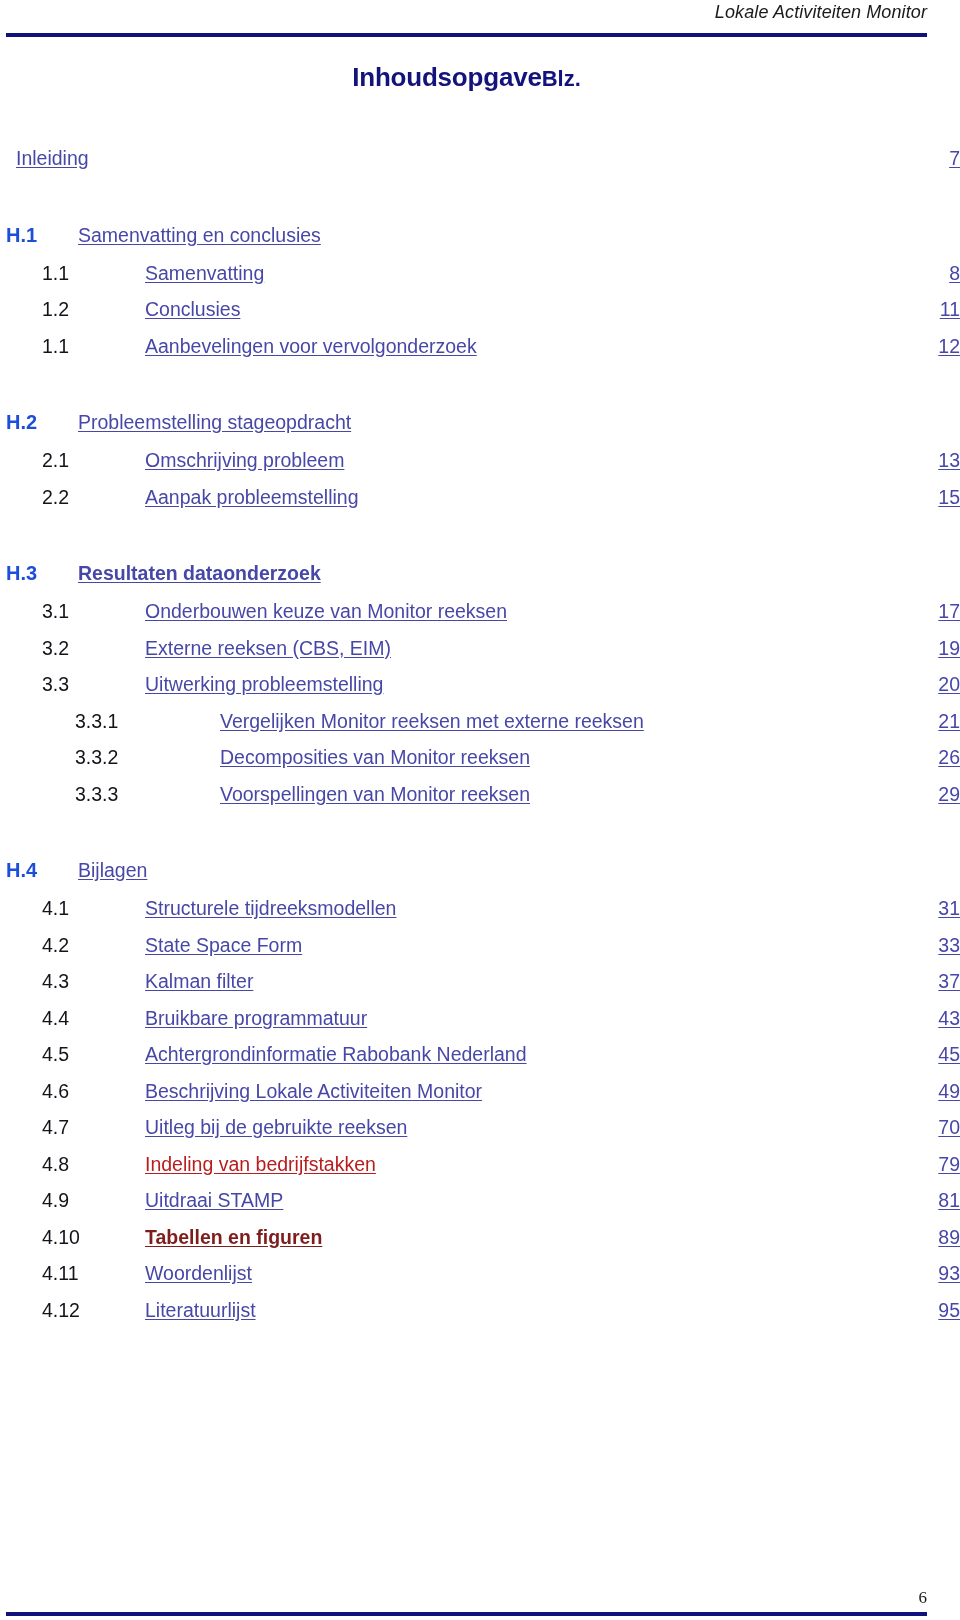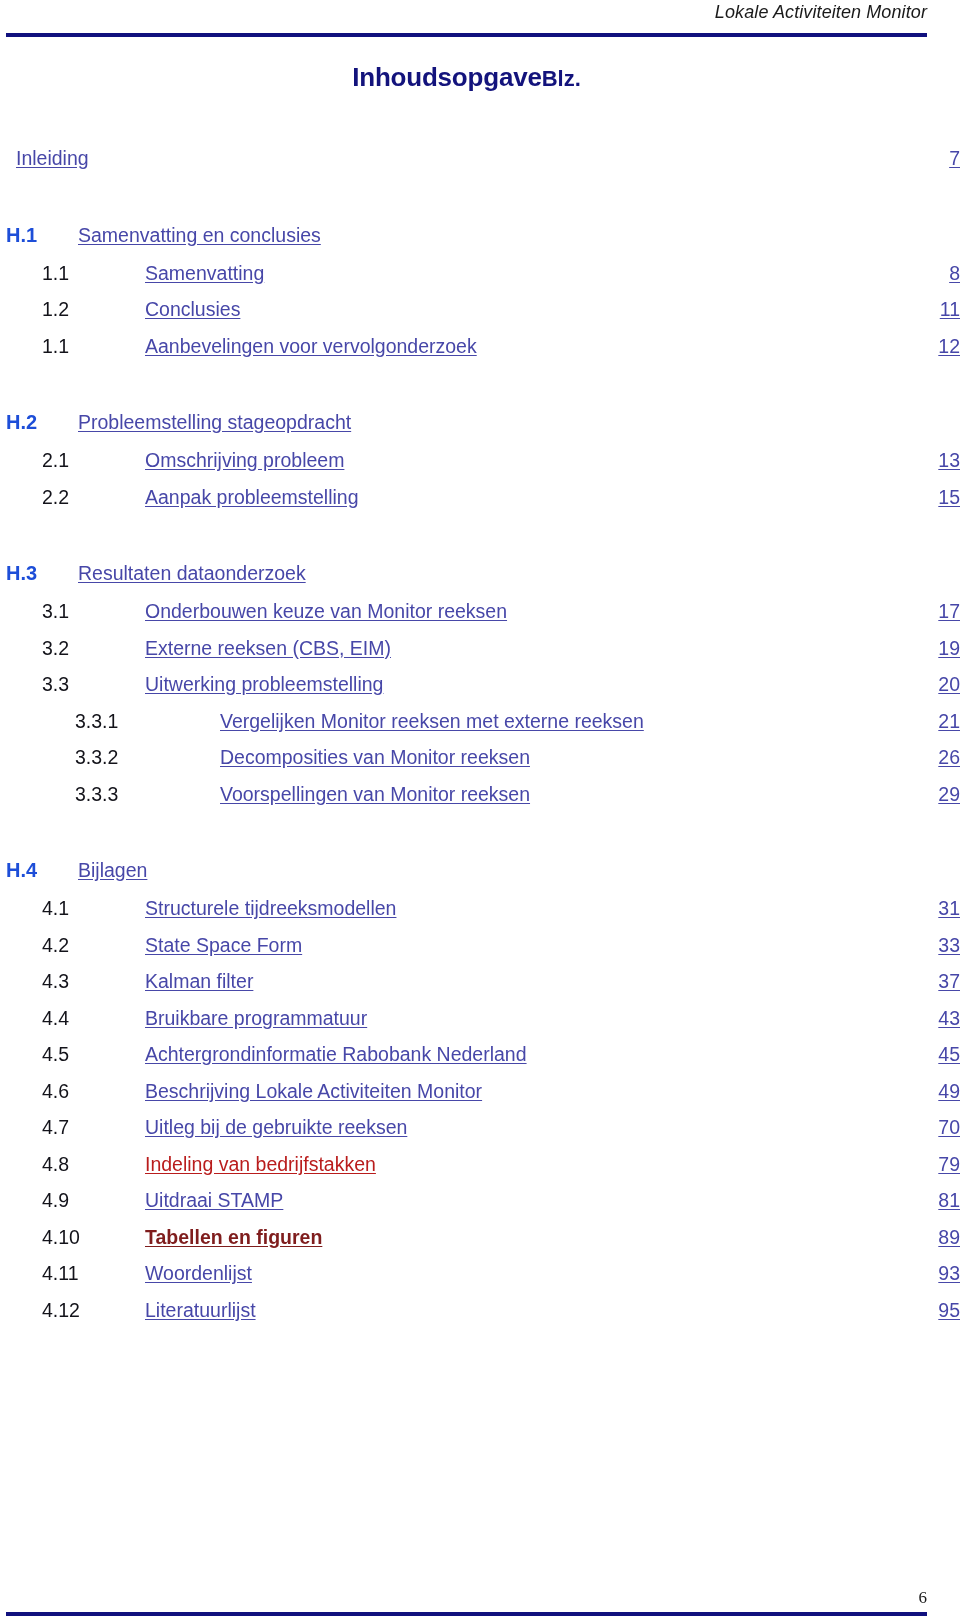--- a/index.html
+++ b/index.html
@@ -209,21 +209,21 @@
         <a class="page" href="#">13</a>
       </div>
       <div class="toc-entry lvl-2">
         <span class="num">2.2</span>
         <a class="title" href="#" style="color: rgb(71, 71, 168);">Aanpak probleemstelling</a>
         <a class="page" href="#">15</a>
       </div>
       <div class="spacer-lg"></div>
       <div class="toc-entry lvl-1">
         <span class="num">H.3</span>
-        <a class="title" href="#" style="color: rgb(71, 71, 168);">Resultaten dataonderzoek</a>
+        <a class="title" href="#" style="color: rgb(71, 71, 168); font-weight: bold;">Resultaten dataonderzoek</a>
       </div>
       <div class="toc-entry lvl-2">
         <span class="num">3.1</span>
         <a class="title" href="#" style="color: rgb(71, 71, 168);">Onderbouwen keuze van Monitor reeksen</a>
         <a class="page" href="#">17</a>
       </div>
       <div class="toc-entry lvl-2">
         <span class="num">3.2</span>
         <a class="title" href="#" style="color: rgb(71, 71, 168);">Externe reeksen (CBS, EIM)</a>
         <a class="page" href="#">19</a>

